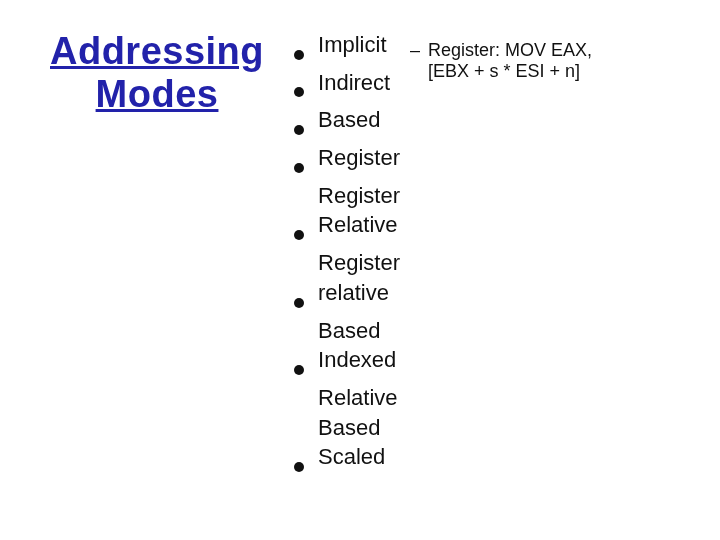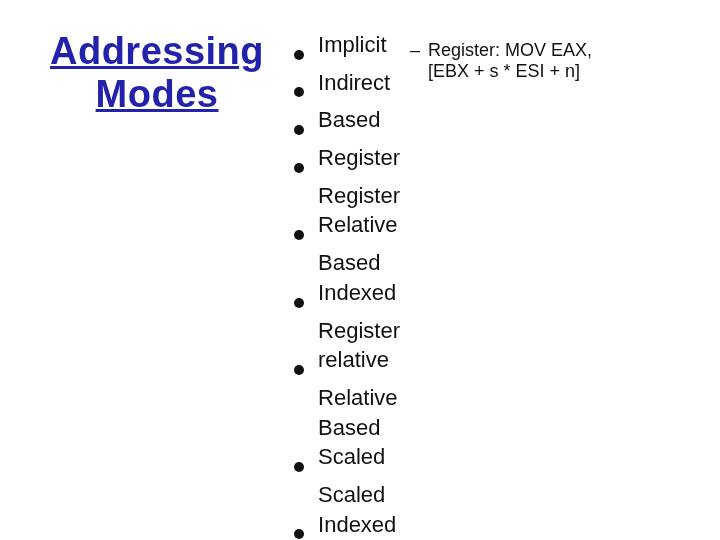--- a/index.html
+++ b/index.html
@@ -98,33 +98,29 @@
       <li>
         <span class="bullet-dot"></span>
         <span>Register</span>
       </li>
       <li>
         <span class="bullet-dot"></span>
         <span>Register Relative</span>
       </li>
       <li>
         <span class="bullet-dot"></span>
+        <span>Register relative</span>
+      </li>
+      <li>
+        <span class="bullet-dot"></span>
         <span>Based Indexed</span>
       </li>
       <li>
         <span class="bullet-dot"></span>
-        <span>Register relative</span>
-      </li>
-      <li>
-        <span class="bullet-dot"></span>
         <span>Relative Based Scaled</span>
-      </li>
-      <li>
-        <span class="bullet-dot"></span>
-        <span>Scaled Indexed</span>
       </li>
     </ul>
 
   <div class="note-section">
     <span class="note-dash">–</span>
     <span>Register:  MOV  EAX, [EBX + s * ESI + n]</span>
   </div>
 </div>
 
 </body></html>

